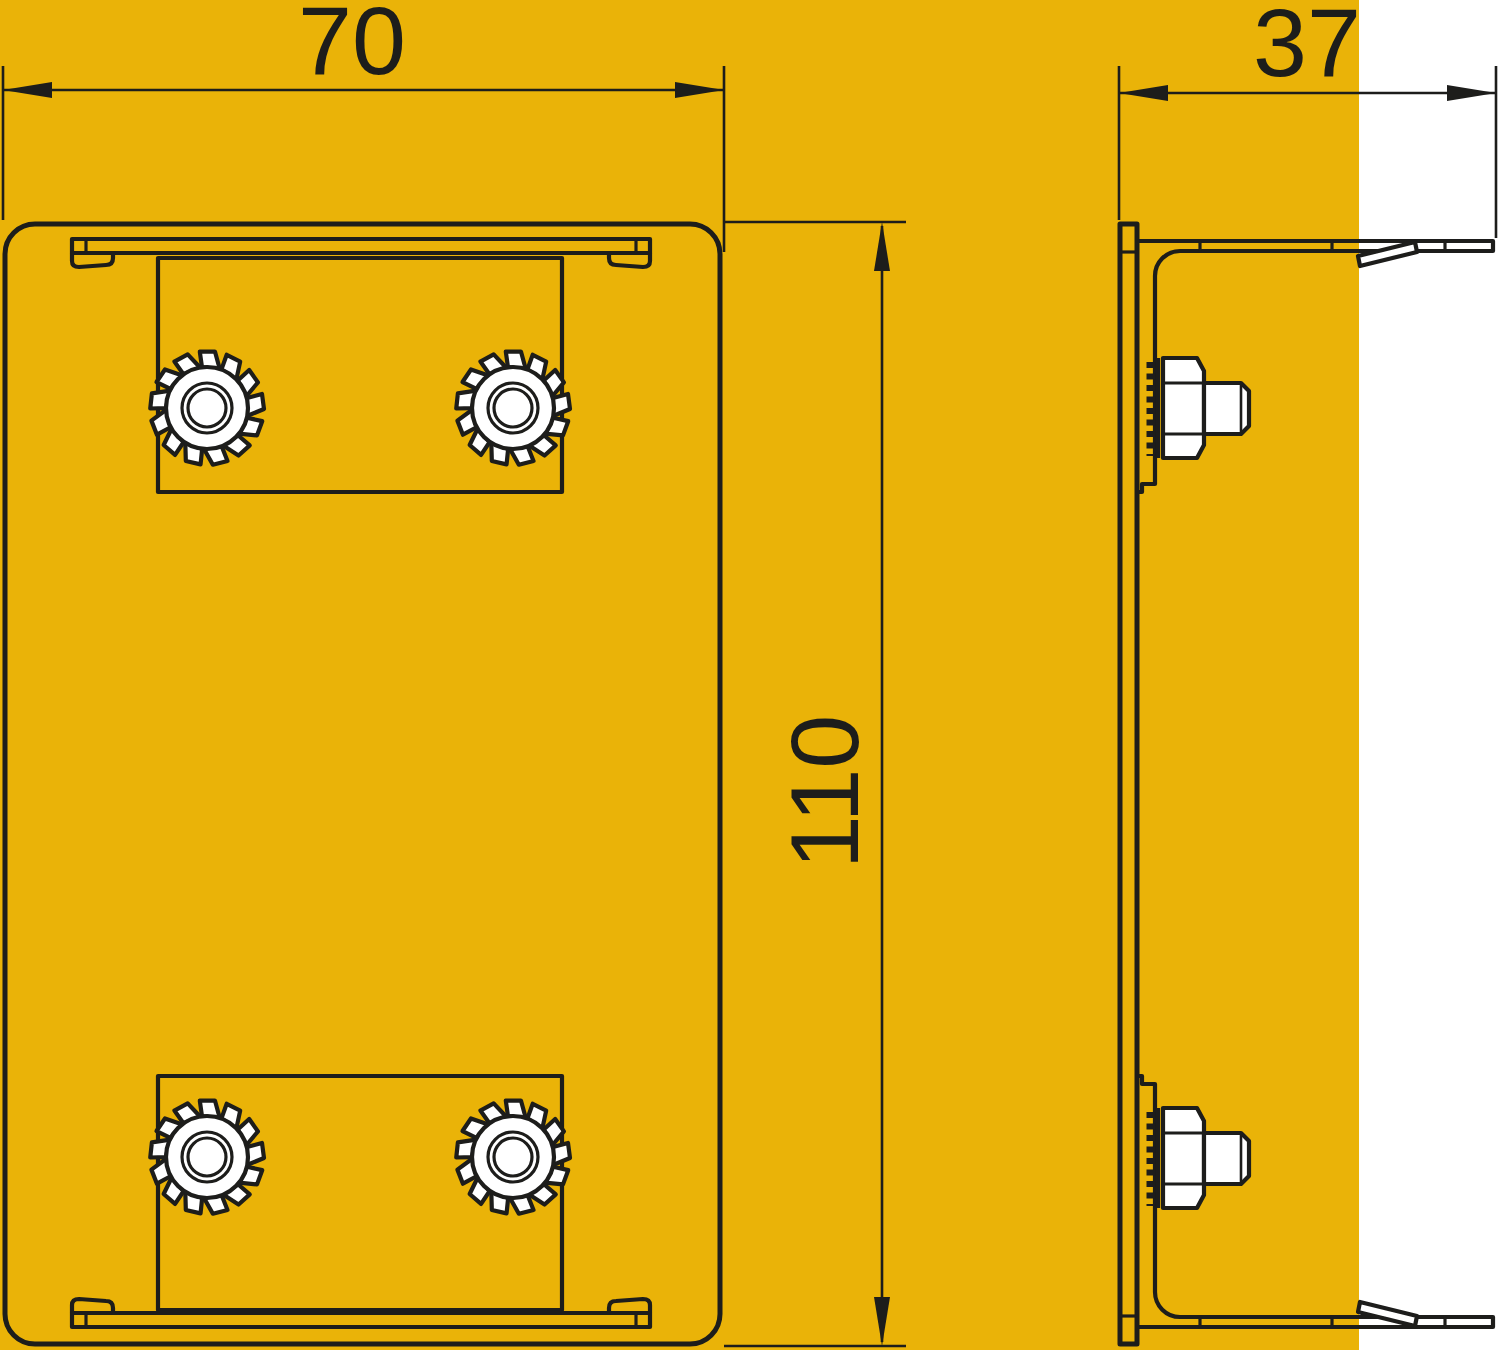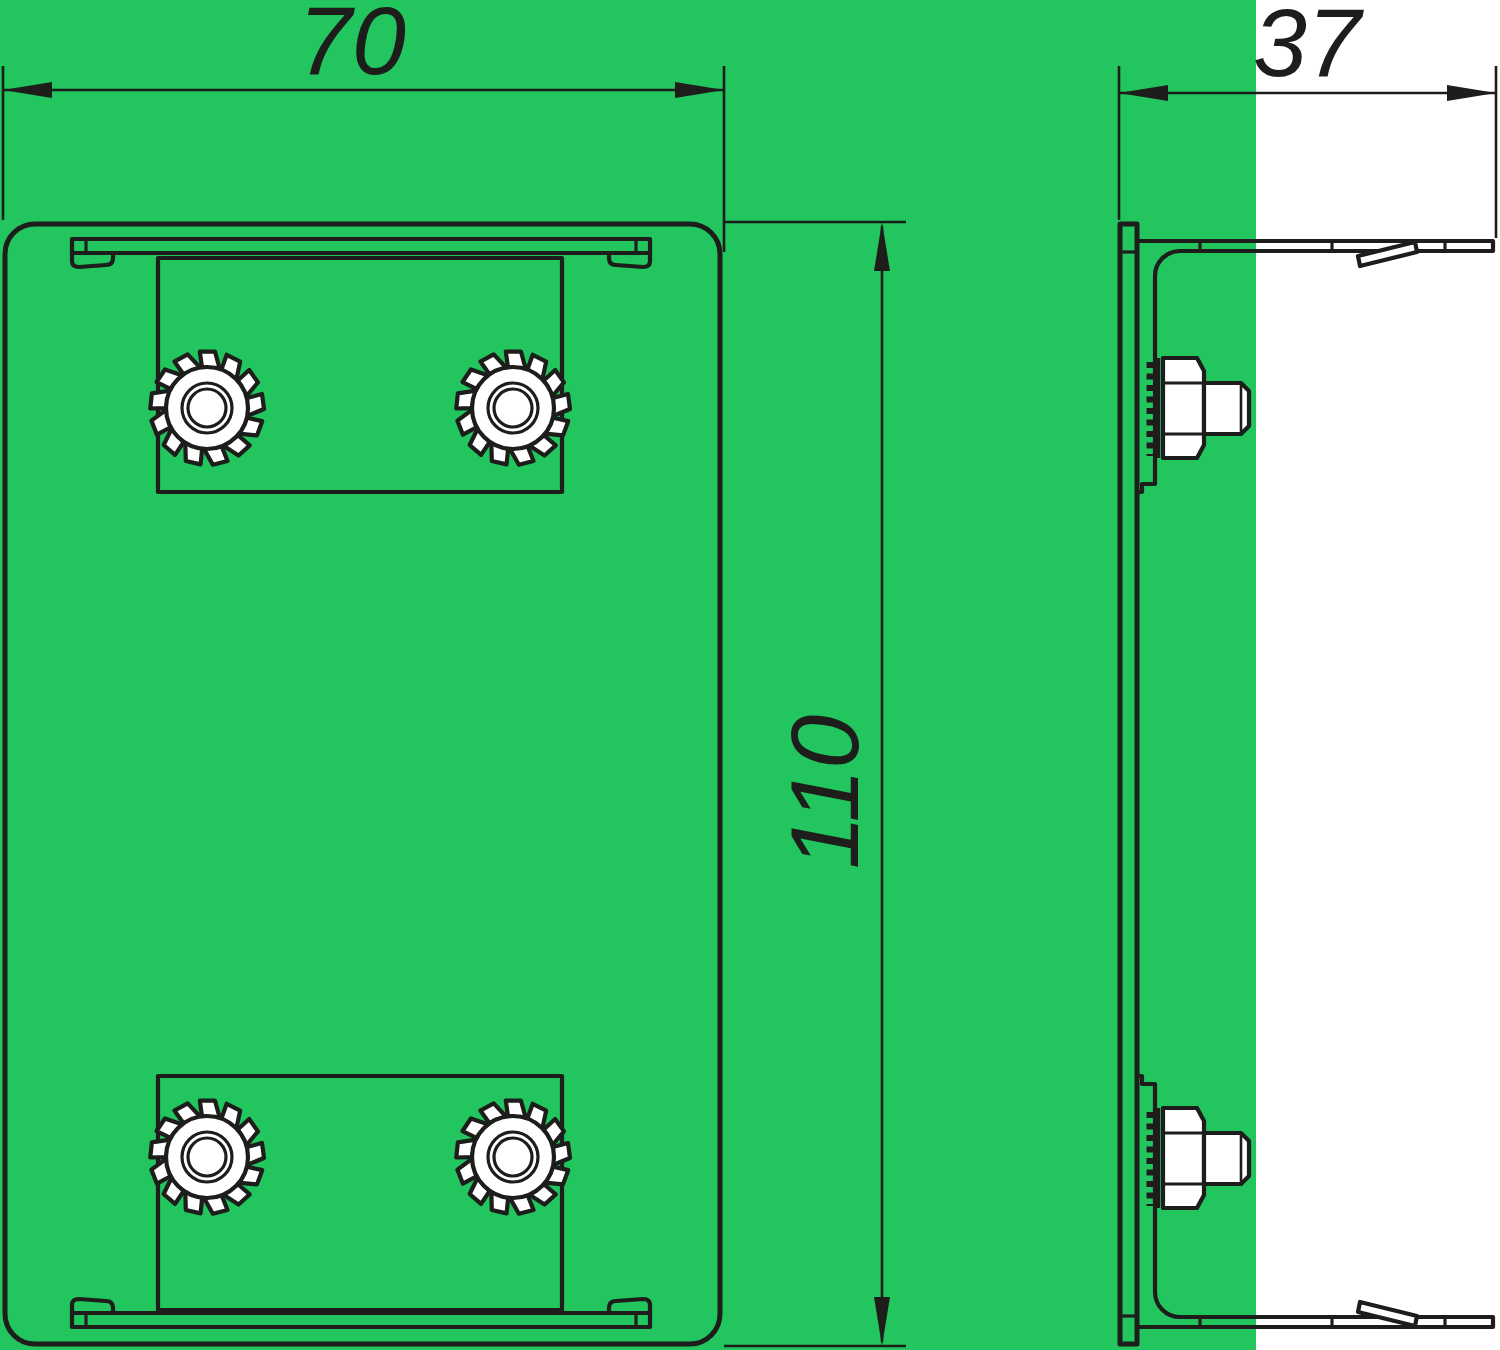--- a/index.html
+++ b/index.html
@@ -2,25 +2,24 @@
 <html><head>
 <meta charset="utf-8">
 <style>
   html, body {
     margin: 0;
     padding: 0;
     background: #ffffff;
   }
   .canvas {
     position: relative;
-    width: 1256px;
+    width: 1359px;
     height: 1350px;
-    background: #22c55e;
+    background: #eab308;
     font-family: "Liberation Sans", sans-serif;
-    font-style: italic;
   }
   svg { display: block; }
   
   .thick { stroke: currentColor; stroke-width: 5;   fill: none; stroke-linejoin: round; }
   .ln    { stroke: currentColor; stroke-width: 4.2; fill: none; stroke-linejoin: round; }
   .mid   { stroke: currentColor; stroke-width: 3.2; fill: none; stroke-linejoin: round; }
   .thin  { stroke: currentColor; stroke-width: 2.6; fill: none; }
   .fillwhite { fill: #ffffff; }
   .arrow { fill: currentColor; stroke: none; }
   .serr  { stroke: currentColor; stroke-width: 9; fill: none; stroke-dasharray: 6 5.5; }

